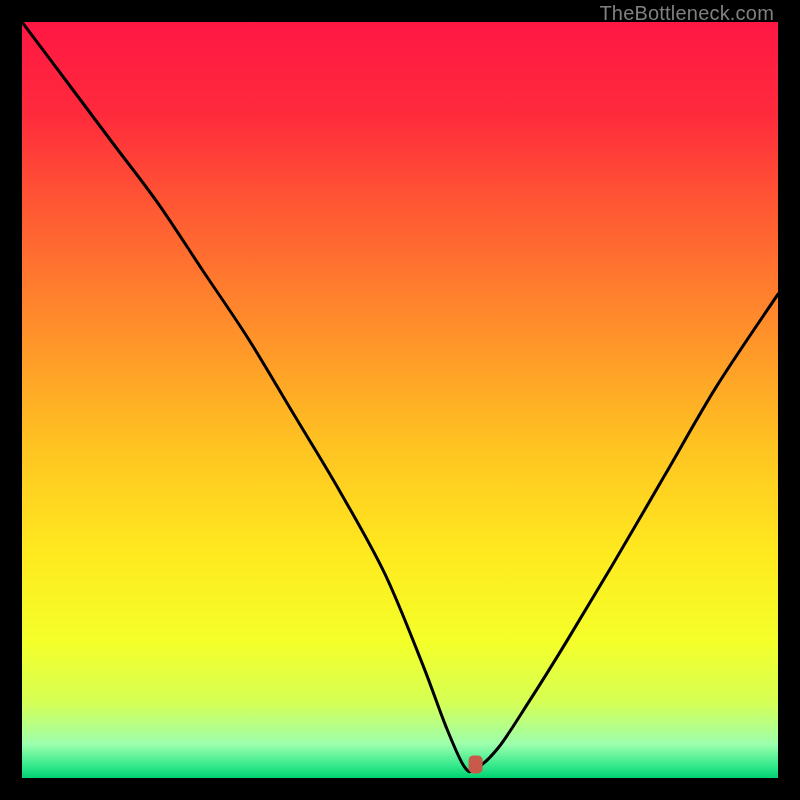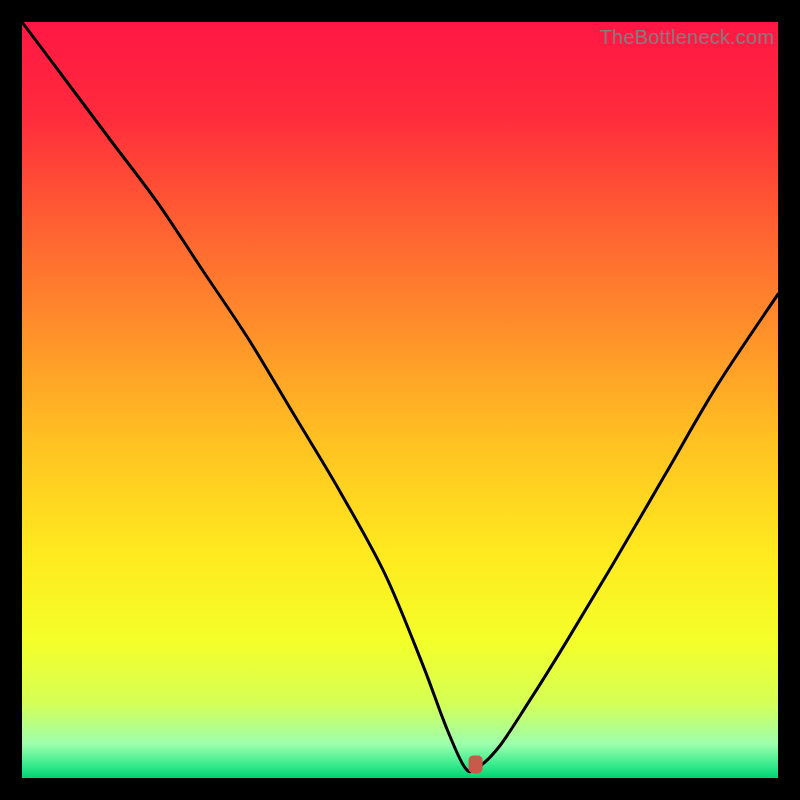--- a/index.html
+++ b/index.html
@@ -27,21 +27,20 @@
     height: 756px;
   }
   .attribution {
     position: absolute;
     top: 2px;
     right: 26px;
     color: #808080;
     font-size: 20px;
     letter-spacing: 0.2px;
     font-weight: 500;
-    margin-top: 24px;
   }
   svg {
     display: block;
   }
 </style>
 </head>
 <body>
 
 <div class="frame">
   <svg class="plot-area" viewBox="0 0 756 756" preserveAspectRatio="none">

